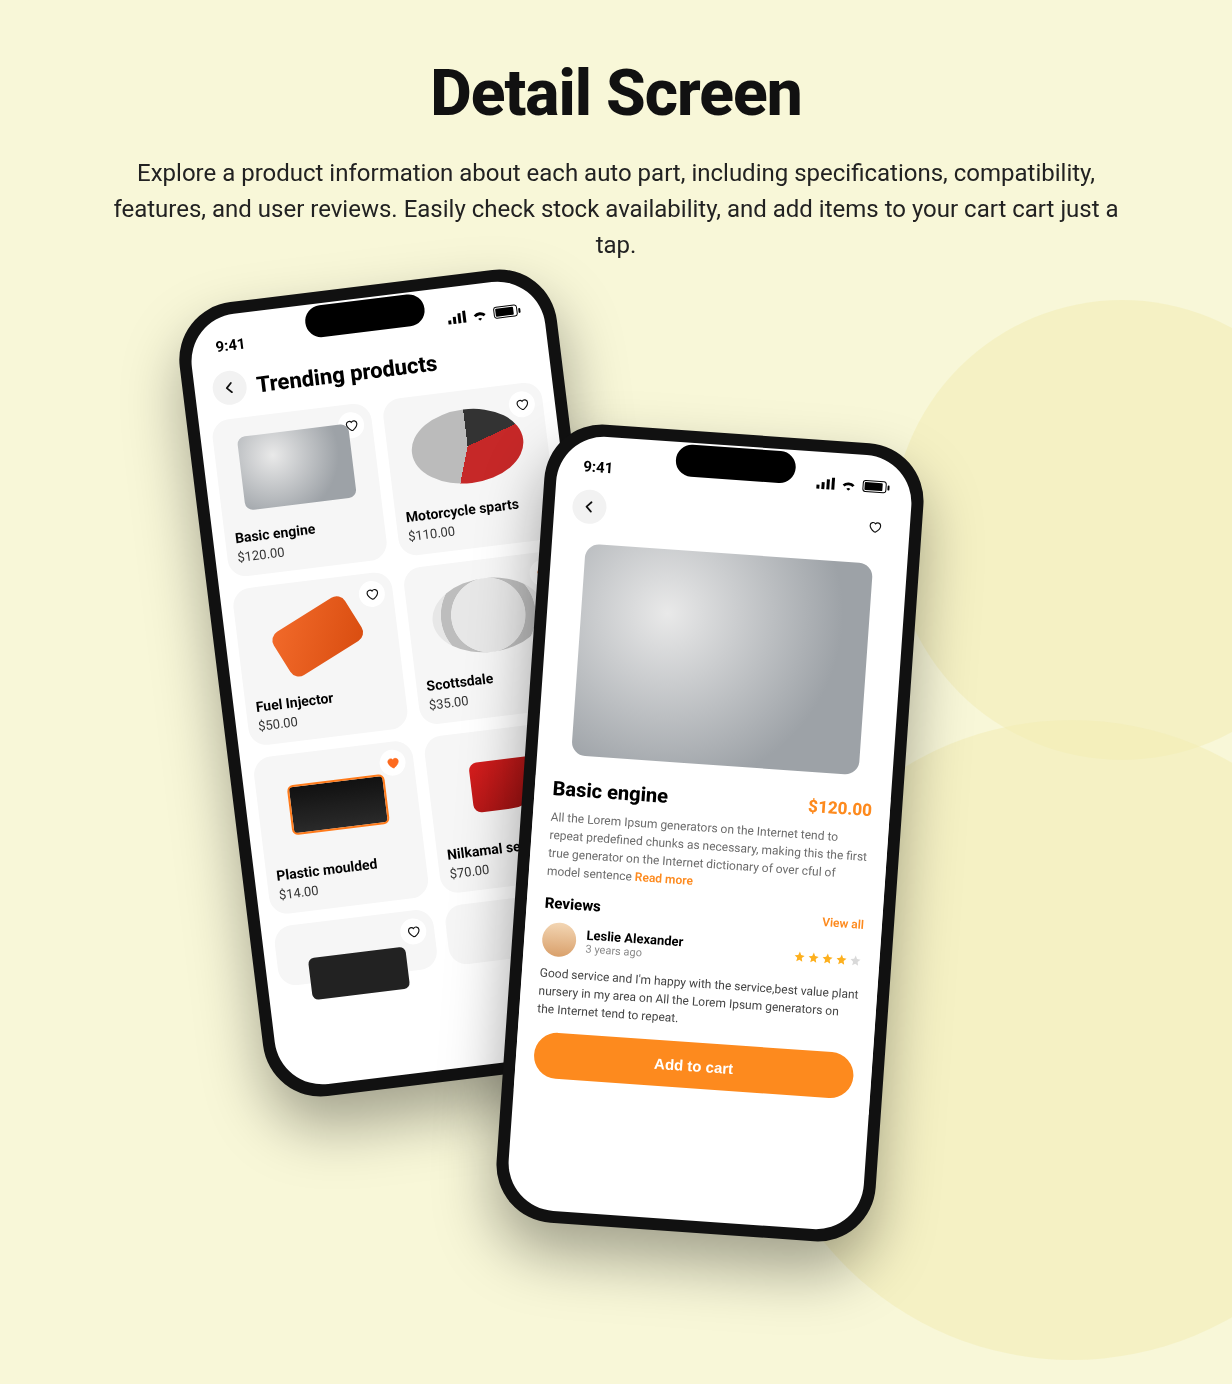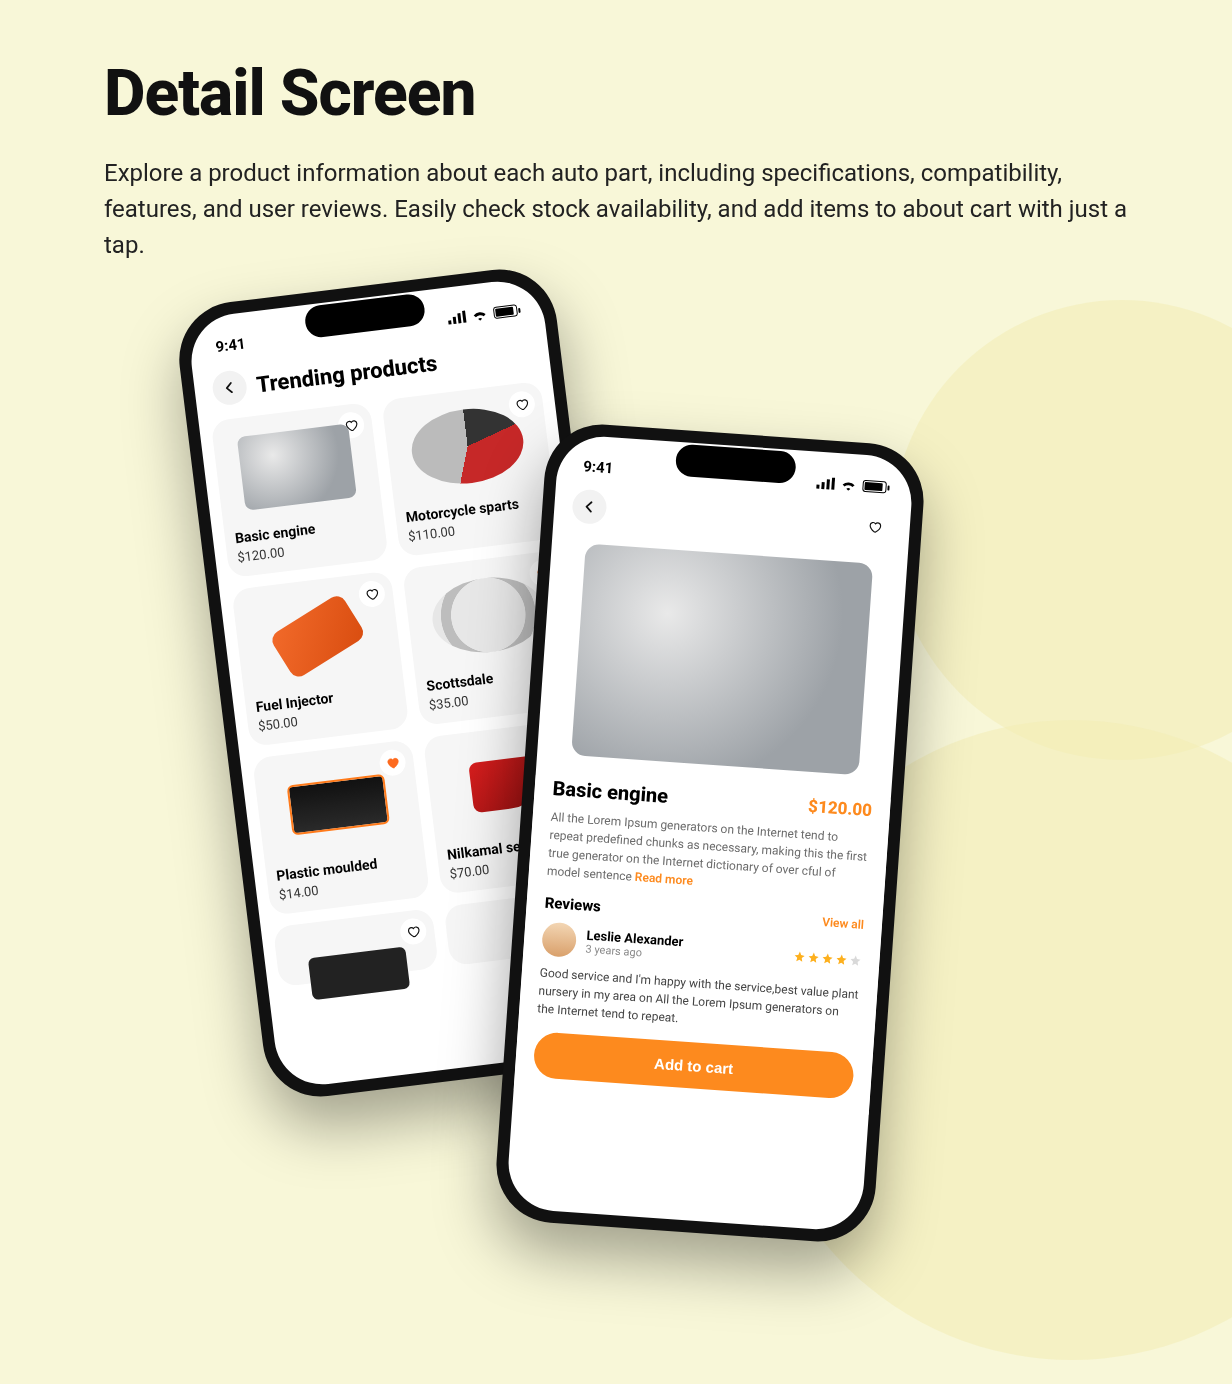--- a/index.html
+++ b/index.html
@@ -23,20 +23,21 @@
   .circ {
     position: absolute;
     border-radius: 50%;
     background: #f3edb5;
     opacity: .55;
   }
   .circ.a { width: 460px; height: 460px; top: 300px; right: -120px; }
   .circ.b { width: 640px; height: 640px; top: 720px; right: -160px; }
 
   .hero {
+    text-align: center;
     padding: 56px 104px 0;
     position: relative;
     z-index: 2;
   }
   .hero h1 { font-size: 64px; font-weight: 800; color: #111; letter-spacing: -1px; }
   .hero p { font-size: 24px; color: #222; margin-top: 24px; line-height: 1.5; }
 
   .stage { position: relative; width: 100%; height: 1050px; }
 
   
@@ -170,21 +171,21 @@
 </style>
 </head>
 <body>
 
 <div class="canvas">
   <div class="circ a"></div>
   <div class="circ b"></div>
 
   <div class="hero">
     <h1>Detail Screen</h1>
-    <p>Explore a product information about each auto part, including specifications, compatibility, features, and user reviews. Easily check stock availability, and add items to about cart with just a tap.</p>
+    <p>Explore a product information about each auto part, including specifications, compatibility, features, and user reviews. Easily check stock availability, and add items to your cart cart just a tap.</p>
   </div>
 
   <div class="stage">
 
     <div class="phone phoneA">
       <div class="island"></div>
       <div class="screen">
         <div class="statusbar">
           <span>9:41</span>
           <span class="status-icons">

